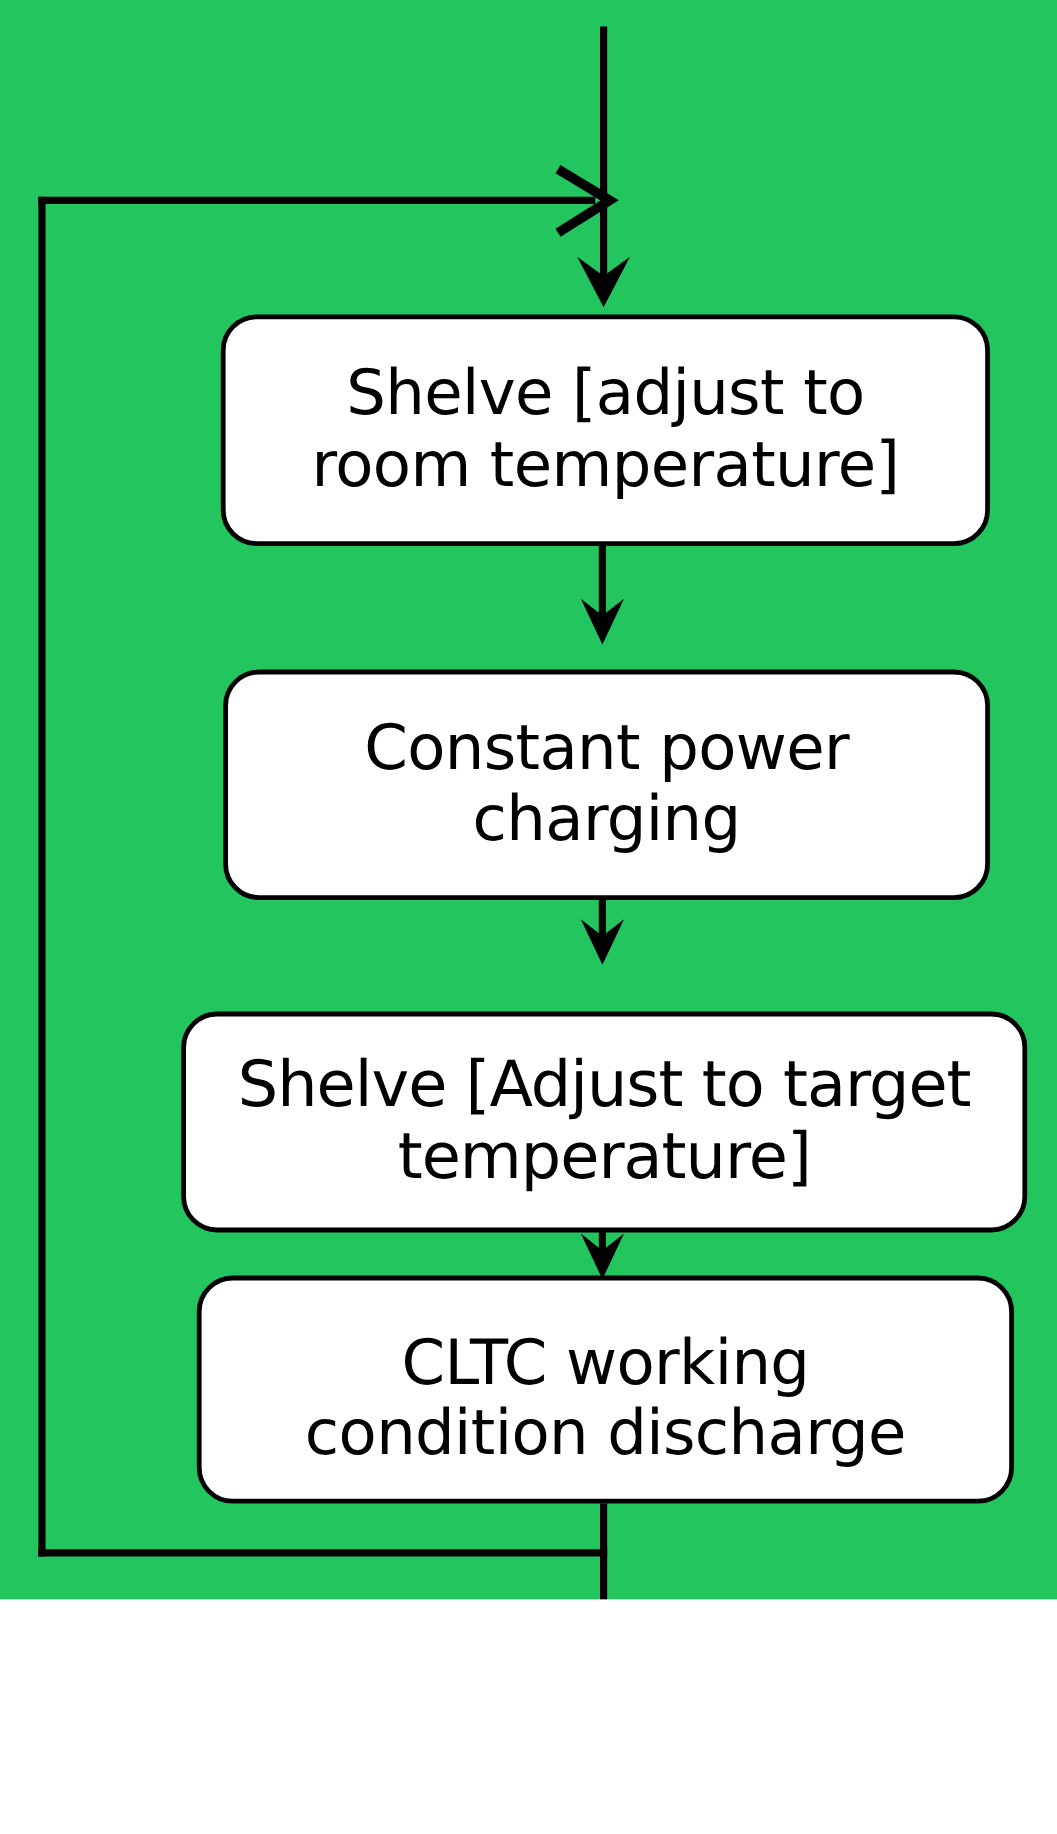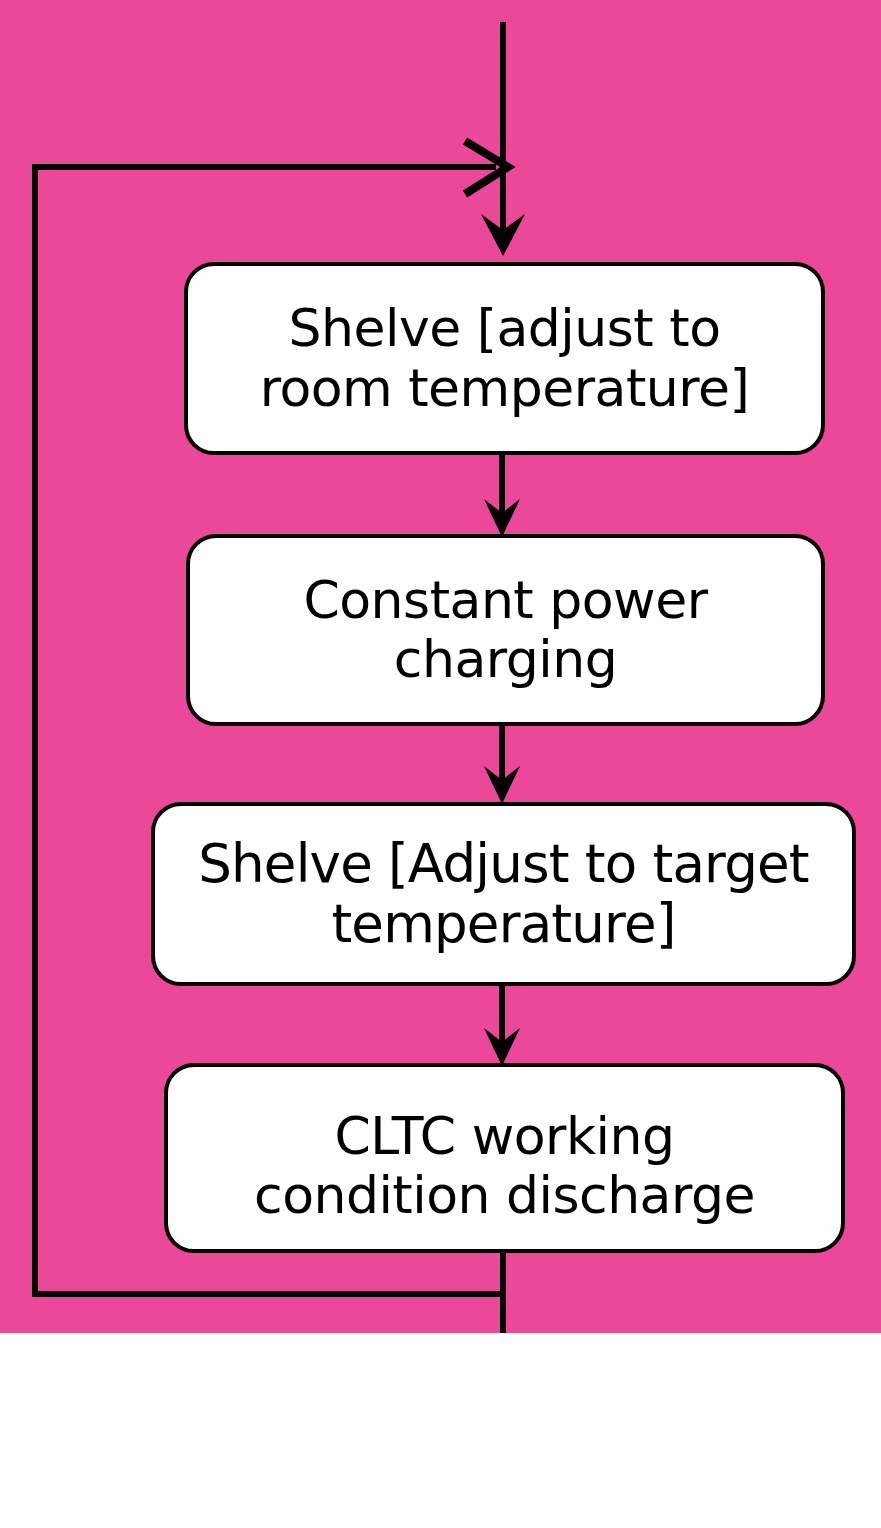--- a/index.html
+++ b/index.html
@@ -8,21 +8,21 @@
     padding: 0;
     background: #ffffff;
   }
   body {
     font-family: "DejaVu Sans", sans-serif;
   }
   #diagram-root {
     position: relative;
     width: 881px;
     height: 1333px;
-    background: #ec4899;
+    background: #22c55e;
     overflow: hidden;
   }
   #flow-svg {
     position: absolute;
     left: 0;
     top: 0;
     width: 881px;
     height: 1528px;
     display: block;
   }
@@ -45,22 +45,22 @@
     font-weight: 400;
     font-size: 52px;
     line-height: 1.14;
     letter-spacing: -0.5px;
     white-space: pre-line;
     padding: 0 6px;
     box-sizing: border-box;
   }
   
   #node-shelve-room  { left: 184px; top: 262px;  width: 641px; height: 193px; }
-  #node-cp-charge    { left: 186px; top: 534px;  width: 639px; height: 192px; text-align: center; }
-  #node-shelve-target{ left: 151px; top: 802px;  width: 705px; height: 184px; }
+  #node-cp-charge    { left: 186px; top: 558px;  width: 639px; height: 192px; text-align: center; }
+  #node-shelve-target{ left: 151px; top: 843px;  width: 705px; height: 184px; }
   #node-cltc-dis     { left: 164px; top: 1063px; width: 681px; height: 190px; }
 
   #node-shelve-target .node-label { font-size: 53px; letter-spacing: -0.8px; padding: 0 2px; }
   #node-cltc-dis .node-label { font-size: 52px; margin-top: 16px; }
 </style>
 </head>
 <body>
 
 <div id="diagram-root">
 

